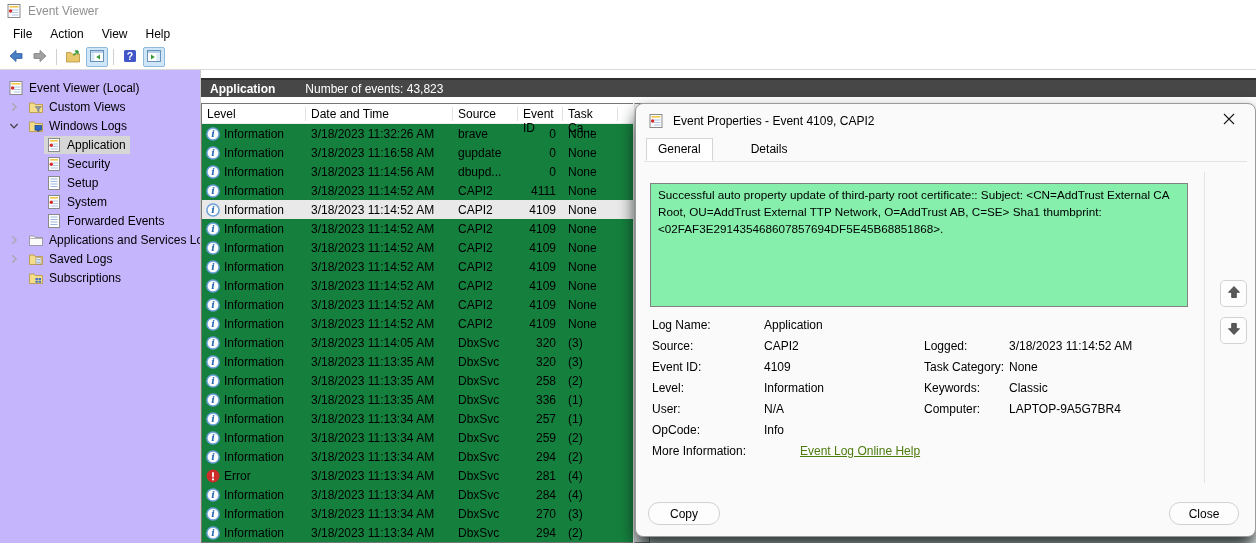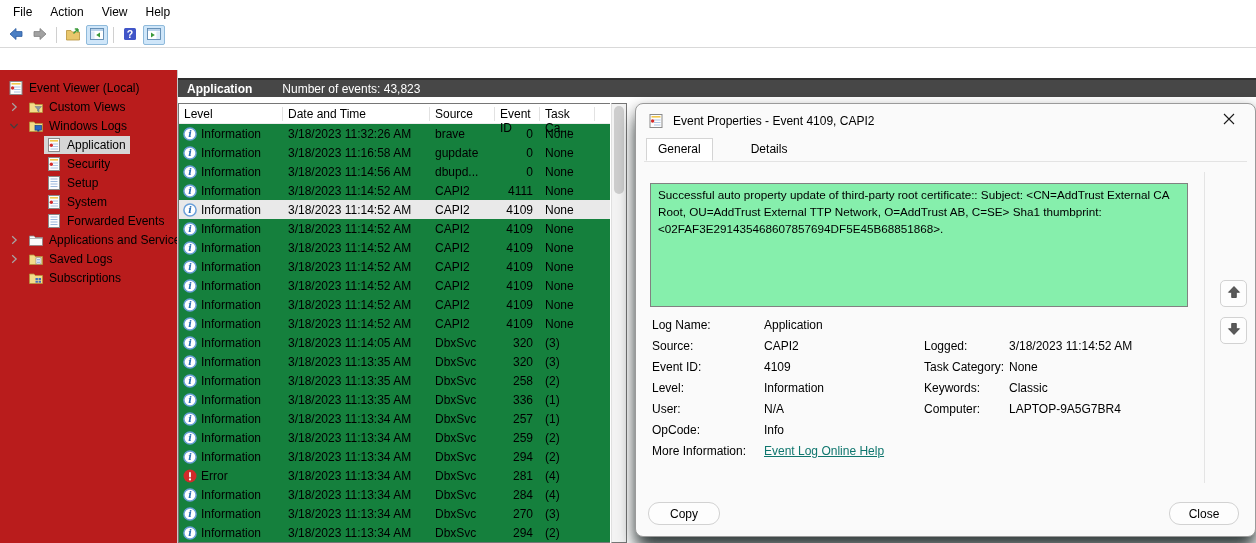--- a/index.html
+++ b/index.html
@@ -20,21 +20,21 @@
     border-bottom:1px solid #d9d9d9; }
   .tb-btn { width:22px; height:20px; display:flex; align-items:center; justify-content:center;
     margin:0 1px; border:1px solid transparent; }
   .tb-btn.tb-active { background:#cfe6f9; border:1px solid #8fbadb; border-radius:2px; }
   .tb-sep { width:1px; height:16px; background:#d0d0d0; margin:0 4px; }
 
   
   .main { position:absolute; top:70px; left:0; right:0; bottom:0; display:flex; }
 
   
-  .sidebar { width:178px; background:#b91c1c; border-right:1px solid #c8c8c8; padding-top:8px; overflow:hidden; }
+  .sidebar { width:201px; background:#c4b5fd; border-right:1px solid #c8c8c8; padding-top:8px; overflow:hidden; }
   .tree-item { height:19px; display:flex; align-items:center; white-space:nowrap; cursor:default; }
   .tree-item.lvl0 { padding-left:6px; }
   .tree-item.lvl1 { padding-left:6px; }
   .tree-item.lvl2 { padding-left:44px; }
   .expander { width:20px; display:inline-flex; align-items:center; justify-content:flex-start; padding-left:3px; flex:0 0 20px; }
   .ti-body { display:inline-flex; align-items:center; gap:5px; padding:1px 4px 1px 2px; }
   .tree-item.selected .ti-body { background:#d6d6d6; }
   .ti-icon { width:16px; height:16px; display:inline-flex; flex:0 0 16px; }
   .ti-label { overflow:hidden; }
 
@@ -81,37 +81,50 @@
   .dlg-pane { position:absolute; left:8px; right:8px; top:57px; bottom:45px; border-top:1px solid #e3e3e3; }
 
   .desc-box { position:absolute; left:6px; top:21px; width:538px; height:124px; background:#86efac;
     border:1px solid #818181; padding:3px 7px; line-height:1.45; overflow:hidden; font-size:11.7px; }
 
   .fields-left  { position:absolute; left:8px;  top:152px; }
   .fields-right { position:absolute; left:280px; top:173px; }
   .f-row { display:flex; height:21px; align-items:center; }
   .fields-left  .f-label { width:112px; flex:0 0 112px; }
   .fields-right .f-label { width:85px;  flex:0 0 85px; }
-  .f-link { color:#0f766e; text-decoration:underline; cursor:pointer; }
+  .f-link { color:#4d7c0f; text-decoration:underline; cursor:pointer;margin-left:36px; }
 
   .dlg-vsep { position:absolute; left:560px; top:10px; bottom:8px; width:1px; background:#e4e4e4; }
   .nav-btn { position:absolute; left:576px; width:27px; height:27px; background:#fdfdfd;
     border:1px solid #d2d2d2; border-radius:5px; display:flex; align-items:center; justify-content:center; cursor:default; }
   .nav-up { top:118px; } .nav-down { top:155px; }
 
   .btn { position:absolute; height:23px; background:#fdfdfd; border:1px solid #d2d2d2; border-radius:11px;
     display:flex; align-items:center; justify-content:center; font-size:12px; cursor:default; }
   .btn-copy { left:12px; bottom:11px; width:72px; }
   .btn-close { right:16px; bottom:11px; width:70px; }
 </style>
 </head>
 <body>
 
 <div class="window">
 
+  <div class="titlebar">
+    <span class="ti-icon">
+        <svg width="16" height="16" viewBox="0 0 16 16">
+          <rect x="2" y="1.5" width="12" height="13" fill="#fdfdfd" stroke="#8a8a8a"></rect>
+          <rect x="3.5" y="3" width="9" height="1.6" fill="#f2c84b"></rect>
+          <line x1="6" y1="7" x2="12.5" y2="7" stroke="#aec6e6"></line>
+          <line x1="6" y1="9.5" x2="12.5" y2="9.5" stroke="#aec6e6"></line>
+          <line x1="6" y1="12" x2="12.5" y2="12" stroke="#aec6e6"></line>
+          <circle cx="4.6" cy="8" r="1.7" fill="#d42a2a"></circle>
+        </svg>
+      </span>
+    <span class="app-title">Event Viewer</span>
+  </div>
 
   <div class="menubar">
     <span class="menu-item">File</span>
     <span class="menu-item">Action</span>
     <span class="menu-item">View</span>
     <span class="menu-item">Help</span>
   </div>
 
   <div class="toolbar">
     <span class="tb-btn">

